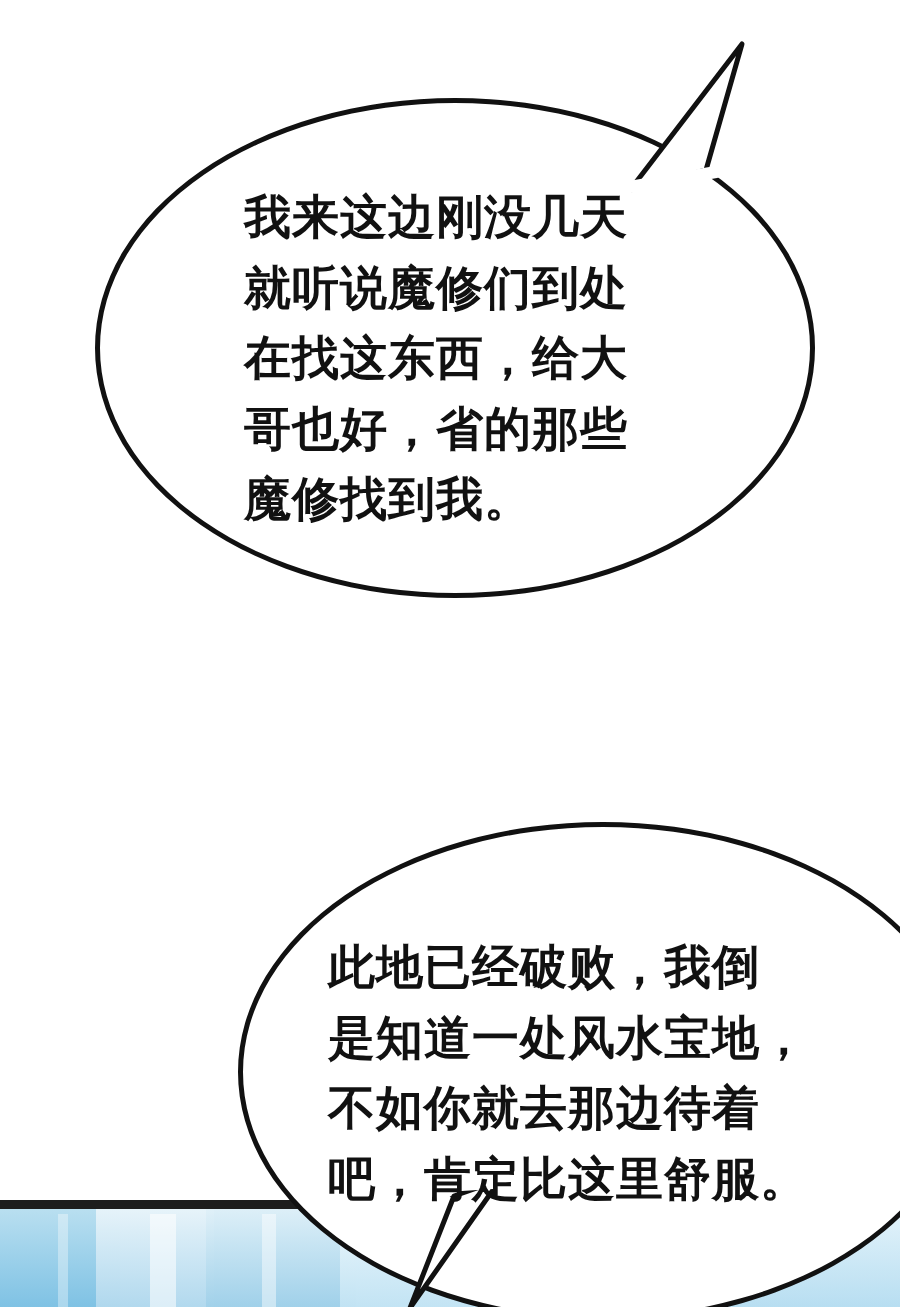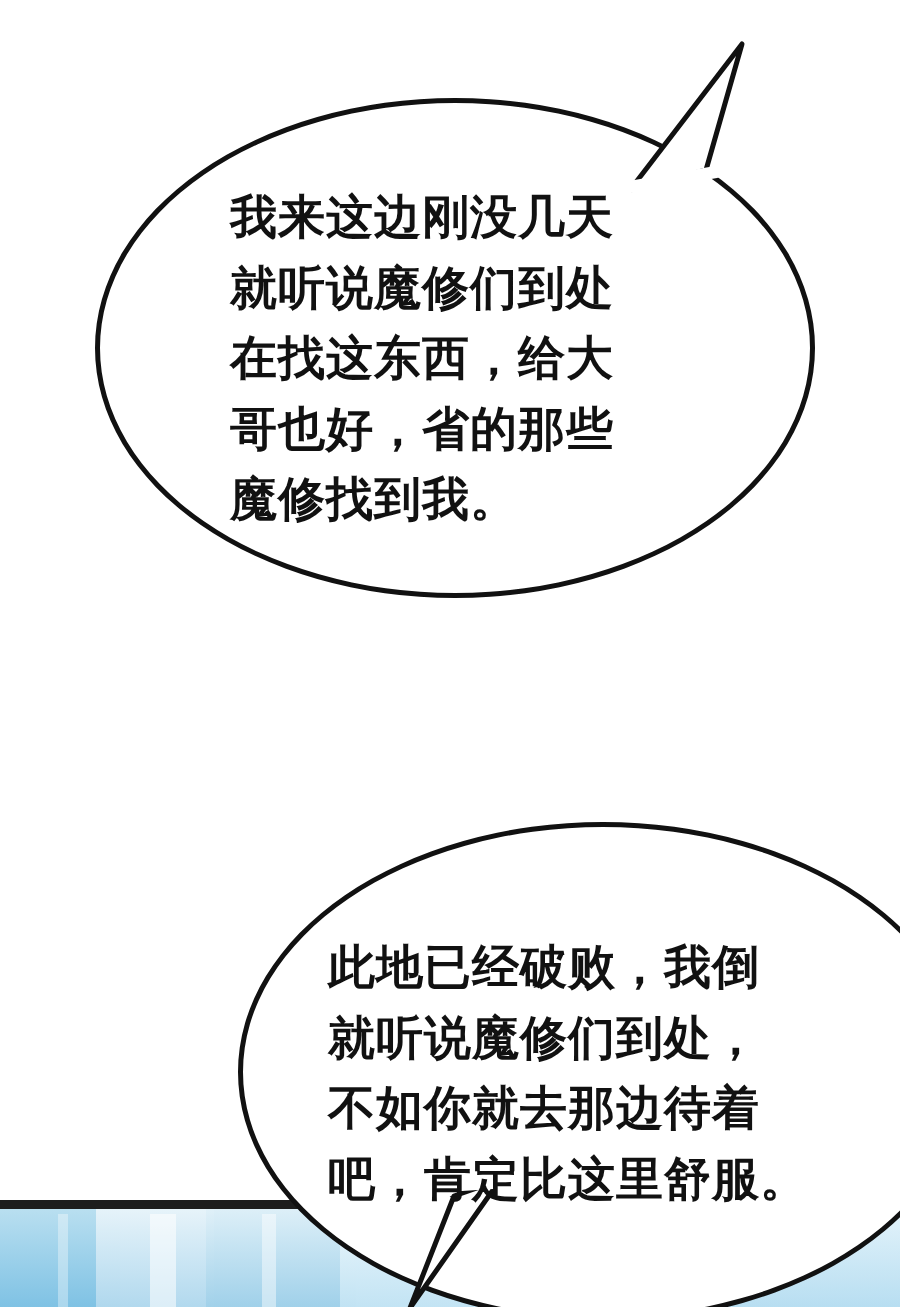--- a/index.html
+++ b/index.html
@@ -142,21 +142,21 @@
     box-sizing: border-box;
     color: #111111;
     font-family: "Liberation Sans", "DejaVu Sans", sans-serif;
     font-weight: 700;
     font-size: 47px;
     line-height: 1.5;
     letter-spacing: 1px;
     white-space: pre-line;
   }
   .bubble-1-text {
-    left: 230px;
+    left: 244px;
     top: 182px;
     width: 500px;
   }
   .bubble-2-text {
     left: 328px;
     top: 932px;
     width: 540px;
   }
 
   
@@ -212,17 +212,17 @@
 魔修找到我。</div>
 
   <div class="bubble bubble-2"></div>
   <div class="tail tail-2">
     <svg width="180" height="140" viewBox="0 0 180 140" aria-hidden="true">
       <path d="M150 0 L60 128 L104 16 Z" fill="#ffffff" stroke="#111111" stroke-width="5" stroke-linejoin="round"></path>
       <path d="M96 6 L158 2" stroke="#ffffff" stroke-width="12" stroke-linecap="round"></path>
     </svg>
   </div>
   <div class="bubble-text bubble-2-text">此地已经破败，我倒
-就听说魔修们到处，
+是知道一处风水宝地，
 不如你就去那边待着
 吧，肯定比这里舒服。</div>
 
 </div>
 
 </body></html>

